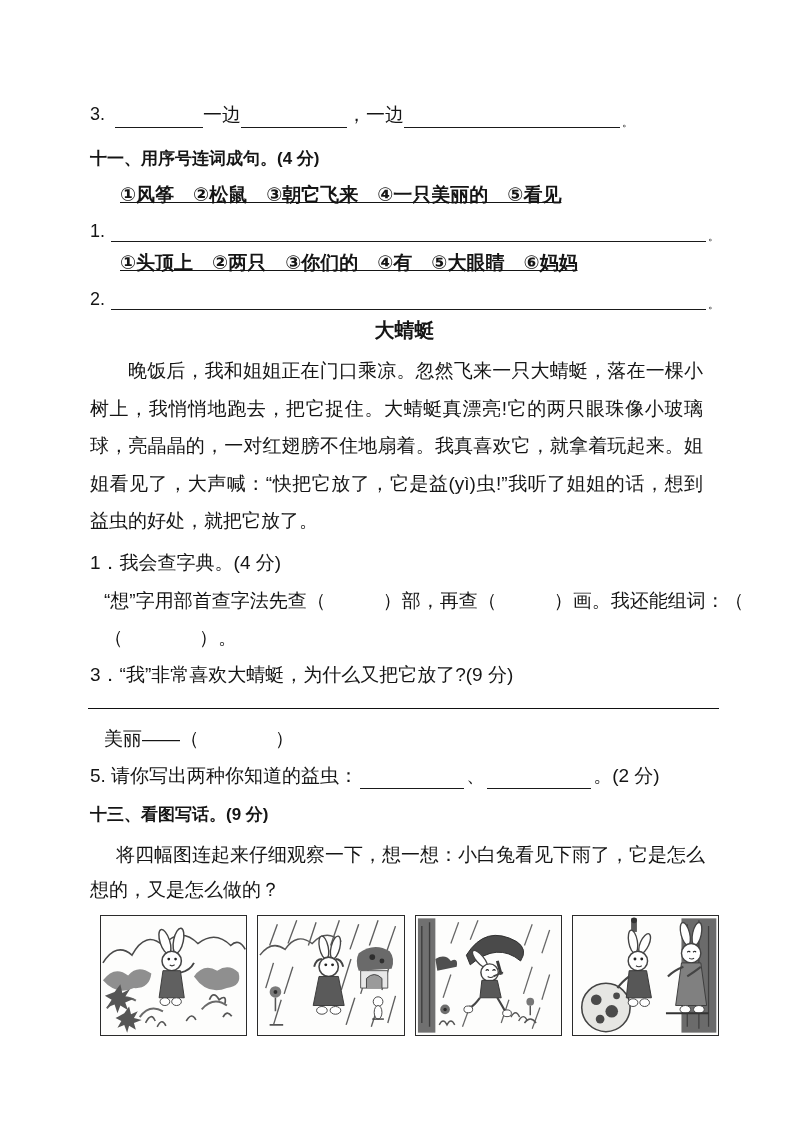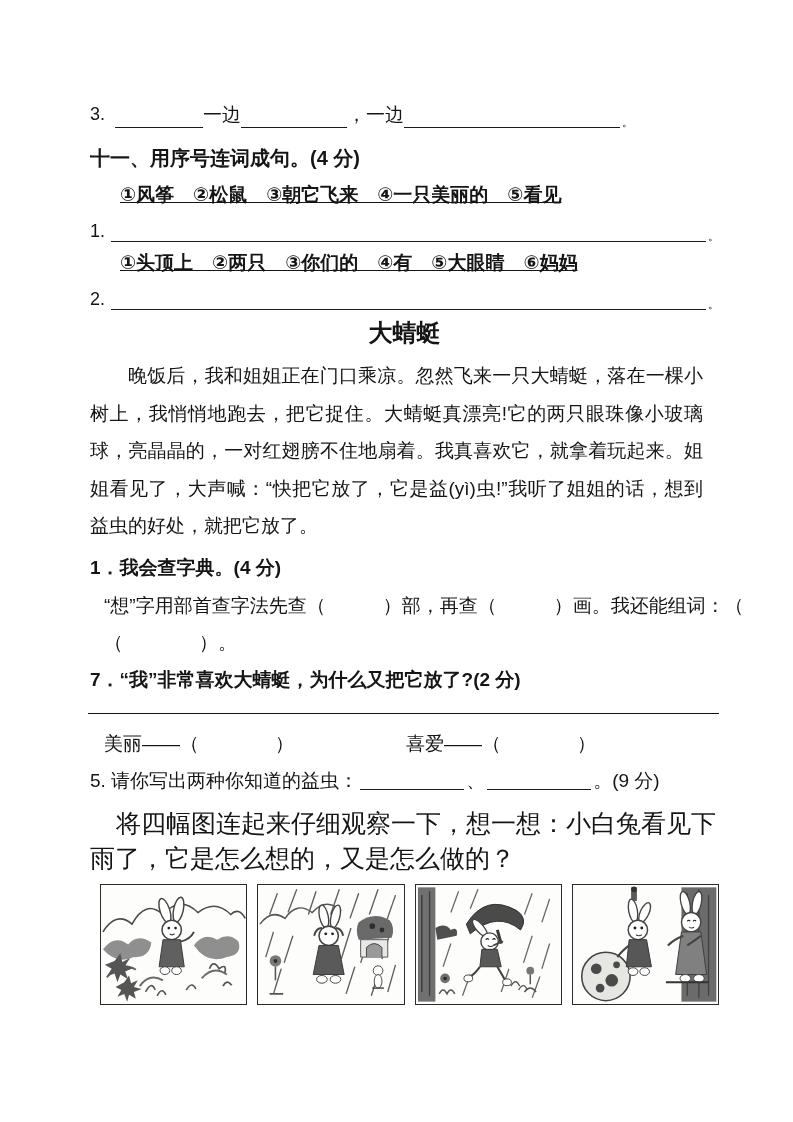--- a/index.html
+++ b/index.html
@@ -19,44 +19,44 @@
   
   .fillrow{display:flex;align-items:flex-end;margin-bottom:17px;}
   .fillrow .num{font-size:18px;margin-right:10px;}
   .blank{display:inline-block;border-bottom:1.4px solid #1a1a1a;height:22px;}
   .b1{width:88px;}
   .b2{width:106px;}
   .b3{width:216px;}
   .b5{width:104px;margin:0 2px;}
   .tinyperiod{font-size:11px;line-height:12px;margin-left:2px;}
 
-  .h-section{font-size:20px;margin:0 0 9px 0;}
+  .h-section{font-size:17px;margin:0 0 9px 0;}
   .grouprow{margin:0 0 5px 0;}
 
   
   .ansrow{display:flex;align-items:flex-end;margin:0 0 7px 0;height:29px;}
   .ansrow .num{font-size:18px;margin-right:6px;}
   .ansrow .line{flex:1;border-bottom:1.4px solid #1a1a1a;height:22px;}
 
-  .center-title{text-align:center;font-size:24px;margin:3px 0 8px 0;}
+  .center-title{text-align:center;font-size:20px;margin:3px 0 8px 0;}
   .passage{
     font-size:19px;line-height:37.5px;text-align:justify;
     text-indent:38px;white-space:normal;margin:0 16px 4px 0;
   }
-  .qrow{margin:9px 0 11px 0;font-weight:bold;}
+  .qrow{margin:9px 0 11px 0;}
   .q1sub{margin:0 0 10px 0;}
 
   .hr-answer{border:none;border-top:1.6px solid #111;margin:20px 0 16px -2px;width:631px;}
 
   .pairline{display:flex;margin:0 0 10px 0;}
   .pair-gap{display:inline-block;width:112px;}
 
-  .q5row{display:flex;align-items:flex-start;margin:0 0 12px 0;}
-
-  .instr{font-size:25px;line-height:35px;text-indent:26px;white-space:normal;margin:2px 0 8px 0;}
+  .q5row{display:flex;align-items:flex-end;margin:0 0 12px 0;}
+
+  .instr{font-size:19px;line-height:35px;text-indent:26px;white-space:normal;margin:2px 0 8px 0;}
 
   .panels{display:flex;gap:10px;margin:6px 0 0 10px;}
   .panel{
     width:149px;height:121px;border:1.6px solid #2b2b2b;background:#fdfdfc;
     box-sizing:border-box;overflow:hidden;
   }
   .panel svg{display:block;width:100%;height:100%;}
 </style>
 </head>
 <body>
@@ -86,38 +86,38 @@
     <span class="line"></span>
     <span class="tinyperiod">。</span>
   </div>
 
   <div class="center-title bold">大蜻蜓</div>
   <div class="passage">晚饭后，我和姐姐正在门口乘凉。忽然飞来一只大蜻蜓，落在一棵小树上，我悄悄地跑去，把它捉住。大蜻蜓真漂亮!它的两只眼珠像小玻璃球，亮晶晶的，一对红翅膀不住地扇着。我真喜欢它，就拿着玩起来。姐姐看见了，大声喊：“快把它放了，它是益(yì)虫!”我听了姐姐的话，想到益虫的好处，就把它放了。</div>
 
   <div class="qrow row">1．我会查字典。(4 分)</div>
   <div class="q1sub row indent-s">“想”字用部首查字法先查（　　　）部，再查（　　　）画。我还能组词：（　　　　）、</div>
   <div class="q1sub row indent-s">（　　　　）。</div>
-  <div class="qrow row">7．“我”非常喜欢大蜻蜓，为什么又把它放了?(2 分)</div>
+  <div class="qrow row">3．“我”非常喜欢大蜻蜓，为什么又把它放了?(9 分)</div>
 
   <hr class="hr-answer">
 
   <div class="pairline row indent-s">
     <span>美丽——（　　　　）</span>
     <span class="pair-gap"></span>
-    <span>喜爱——（　　　　）</span>
   </div>
   <div class="q5row row">
     <span>5. 请你写出两种你知道的益虫：</span>
     <span class="blank b5"></span>
     <span>、</span>
     <span class="blank b5"></span>
     <span>。</span>
-    <span> (9 分)</span>
-  </div>
-
+    <span> (2 分)</span>
+  </div>
+
+  <div class="h-section bold row">十三、看图写话。(9 分)</div>
   <div class="instr">将四幅图连起来仔细观察一下，想一想：小白兔看见下雨了，它是怎么想的，又是怎么做的？</div>
 
   <div class="panels">
 
     <div class="panel">
       <svg viewBox="0 0 150 122">
         <path d="M2 48 Q16 26 32 40 Q46 14 64 30 Q82 10 100 28 Q118 14 134 30 Q142 22 149 34" fill="none" stroke="#4a4a4a" stroke-width="1.6"></path>
         <path d="M2 66 q12 -16 26 -5 q10 -12 24 -2 q-2 16 -18 15 q-18 8 -32 -8z" fill="#8f8f8f"></path>
         <path d="M96 62 q10 -14 24 -6 q12 -8 22 2 q4 14 -12 16 q-20 8 -34 -12z" fill="#8f8f8f"></path>
         <path d="M6 95 q14 -18 30 -8 M40 104 q10 -14 24 -6 M104 96 q12 -14 26 -4" fill="none" stroke="#6a6a6a" stroke-width="2"></path>

